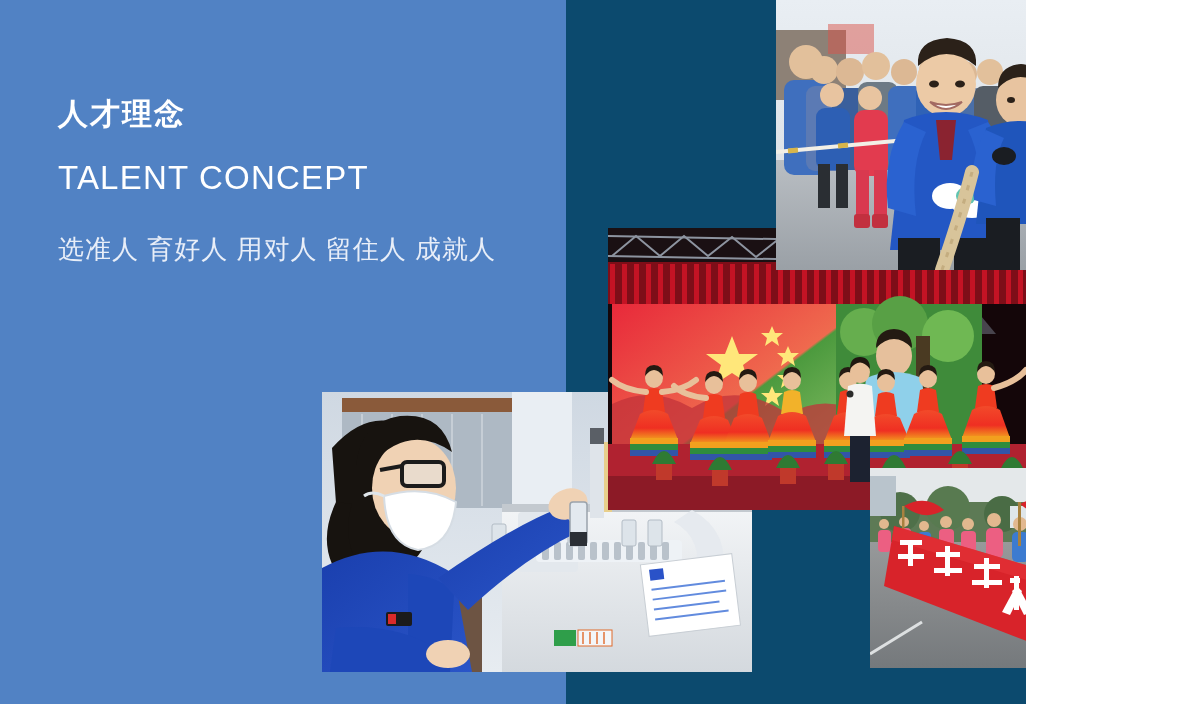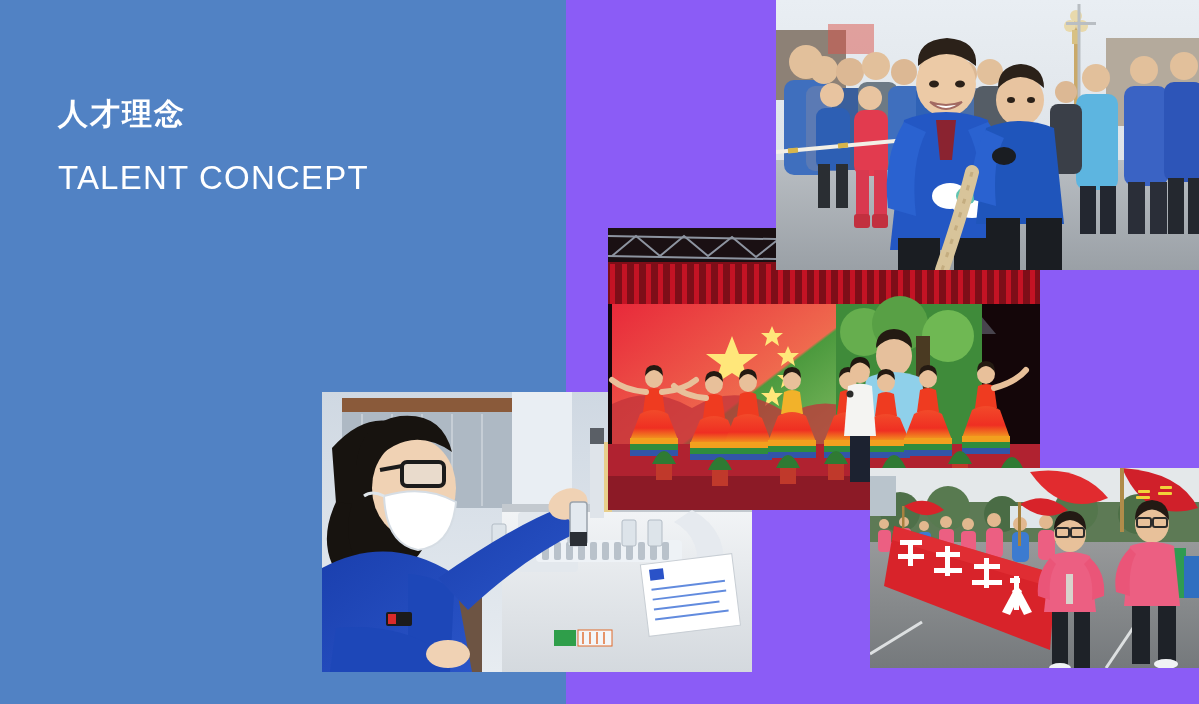--- a/index.html
+++ b/index.html
@@ -5,24 +5,24 @@
   html, body {
     margin: 0;
     padding: 0;
     background: #ffffff;
   }
   body {
     font-family: "Liberation Sans", "DejaVu Sans", sans-serif;
   }
   #stage {
     position: relative;
-    width: 1199px;
+    width: 1026px;
     height: 704px;
     overflow: hidden;
-    background: #8b5cf6;
+    background: #0c4a6e;
   }
 
   
   .blue-panel {
     position: absolute;
     left: 0;
     top: 0;
     width: 566px;
     height: 704px;
     background: #5182c4;
@@ -76,20 +76,21 @@
 </style>
 </head>
 <body>
 
 <div id="stage">
 
   <div class="blue-panel">
     <div class="text-block">
       <h1 class="title-cn">人才理念</h1>
       <h2 class="title-en">TALENT CONCEPT</h2>
+      <p class="subtitle-cn">选准人 育好人 用对人 留住人 成就人</p>
     </div>
   </div>
 
   <div class="photo" id="photo-tug">
     <svg viewBox="0 0 423 270" preserveAspectRatio="none">
       <defs>
         <linearGradient id="skyG" x1="0" y1="0" x2="0" y2="1">
           <stop offset="0" stop-color="#e9eef3"></stop>
           <stop offset="1" stop-color="#d6dbe0"></stop>
         </linearGradient>

